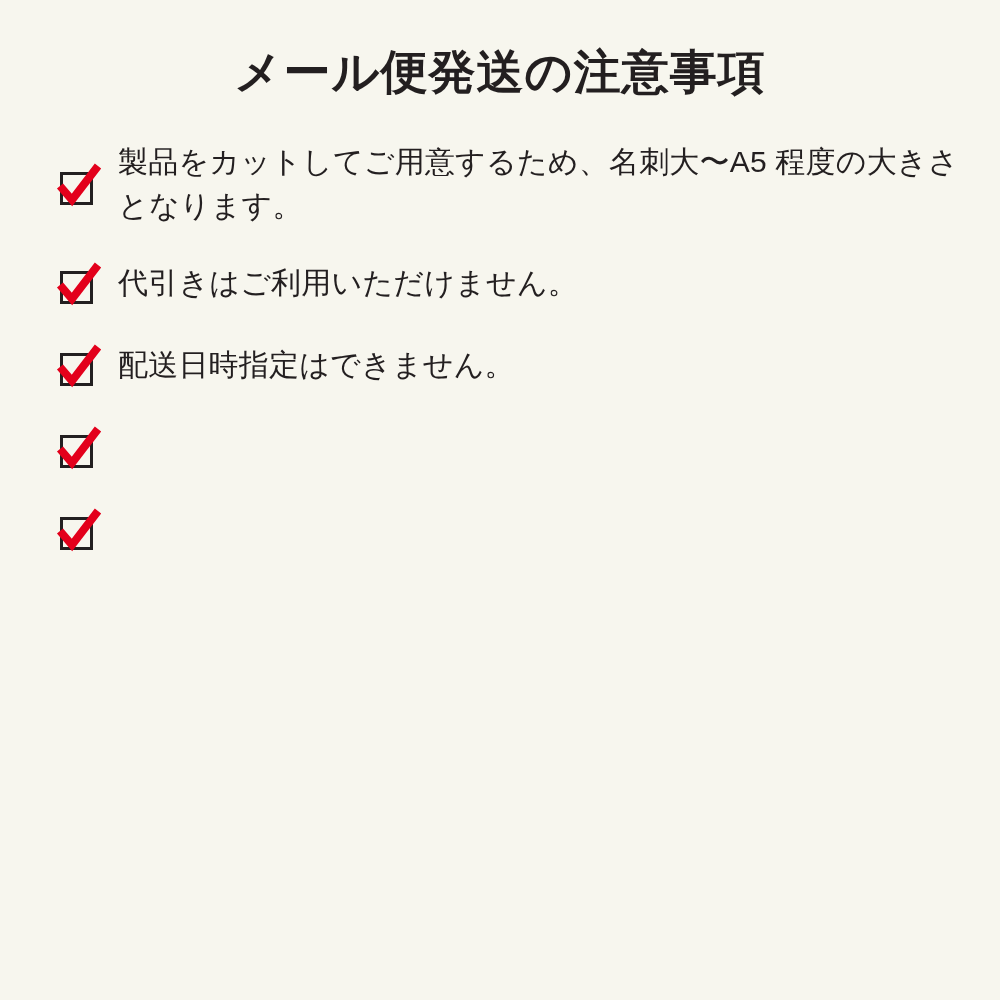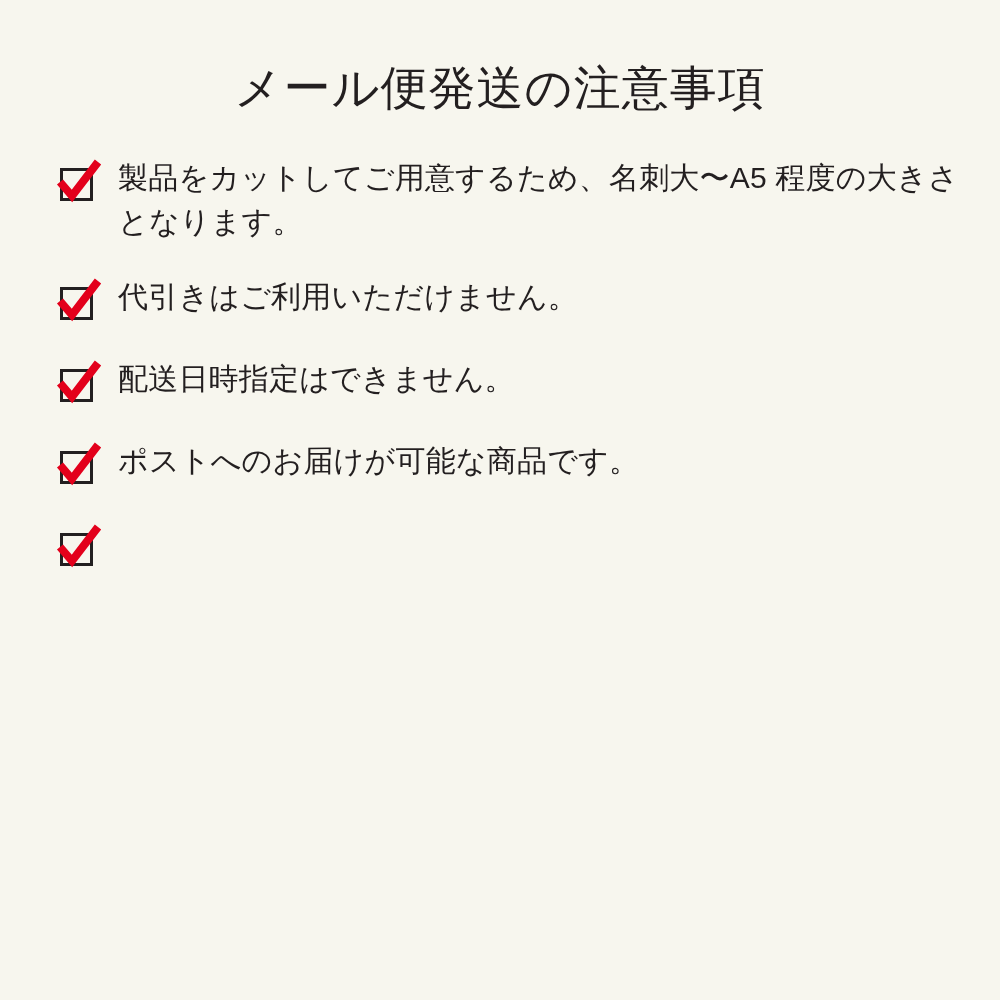--- a/index.html
+++ b/index.html
@@ -17,39 +17,39 @@
   .page {
     width: 1000px;
     height: 1000px;
     position: relative;
     box-sizing: border-box;
     padding: 0;
   }
   .title {
     text-align: center;
     font-size: 47px;
-    font-weight: 400;
+    font-weight: 700;
     letter-spacing: 1px;
     color: #231f20;
-    margin: 16px;
+    margin: 0;
     padding-top: 44px;
     line-height: 1.2;
   }
   .list {
     margin: 0;
     padding: 0;
     list-style: none;
     position: absolute;
     left: 58px;
     top: 140px;
     width: 910px;
   }
   .item {
     display: flex;
-    align-items: flex-start;
+    align-items: center;
     margin-bottom: 34px;
   }
   .checkbox {
     flex: 0 0 auto;
     width: 40px;
     height: 40px;
     position: relative;
     margin-top: 8px;
     margin-right: 20px;
   }
@@ -123,21 +123,20 @@
       <span class="item-text">配送日時指定はできません。</span>
     </li>
 
     <li class="item">
       <span class="checkbox">
         <span class="box"></span>
         <svg viewBox="0 0 48 48" aria-hidden="true">
           <path d="M6 24 L18 38 L44 4" fill="none" stroke="#e3001b" stroke-width="8" stroke-linecap="butt" stroke-linejoin="miter"></path>
         </svg>
       </span>
-      <span class="item-text">ポストへのお届けが可能な商品です。</span>
     </li>
 
 
     <li class="item two-line">
       <span class="checkbox">
         <span class="box"></span>
         <svg viewBox="0 0 48 48" aria-hidden="true">
           <path d="M6 24 L18 38 L44 4" fill="none" stroke="#e3001b" stroke-width="8" stroke-linecap="butt" stroke-linejoin="miter"></path>
         </svg>
       </span>

